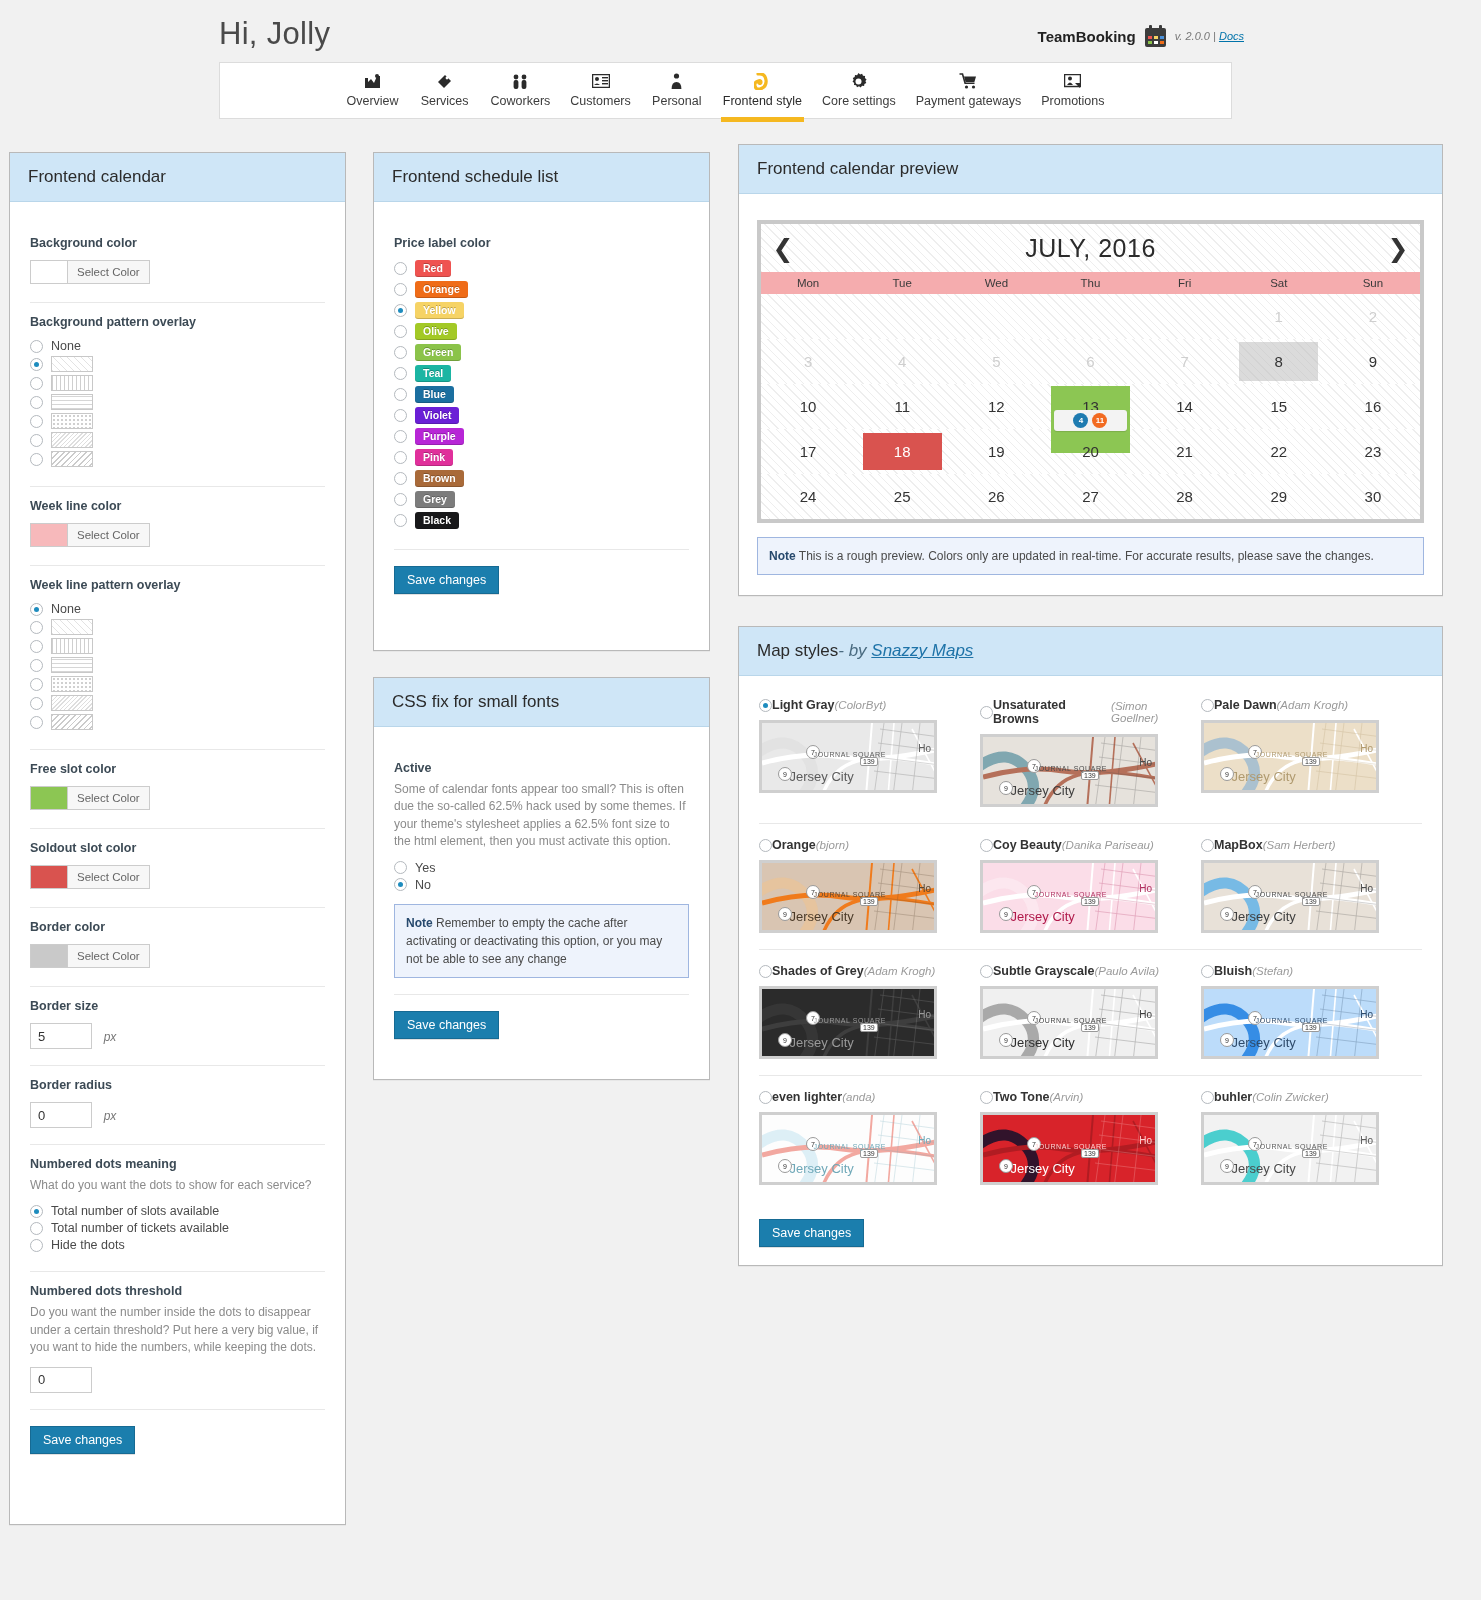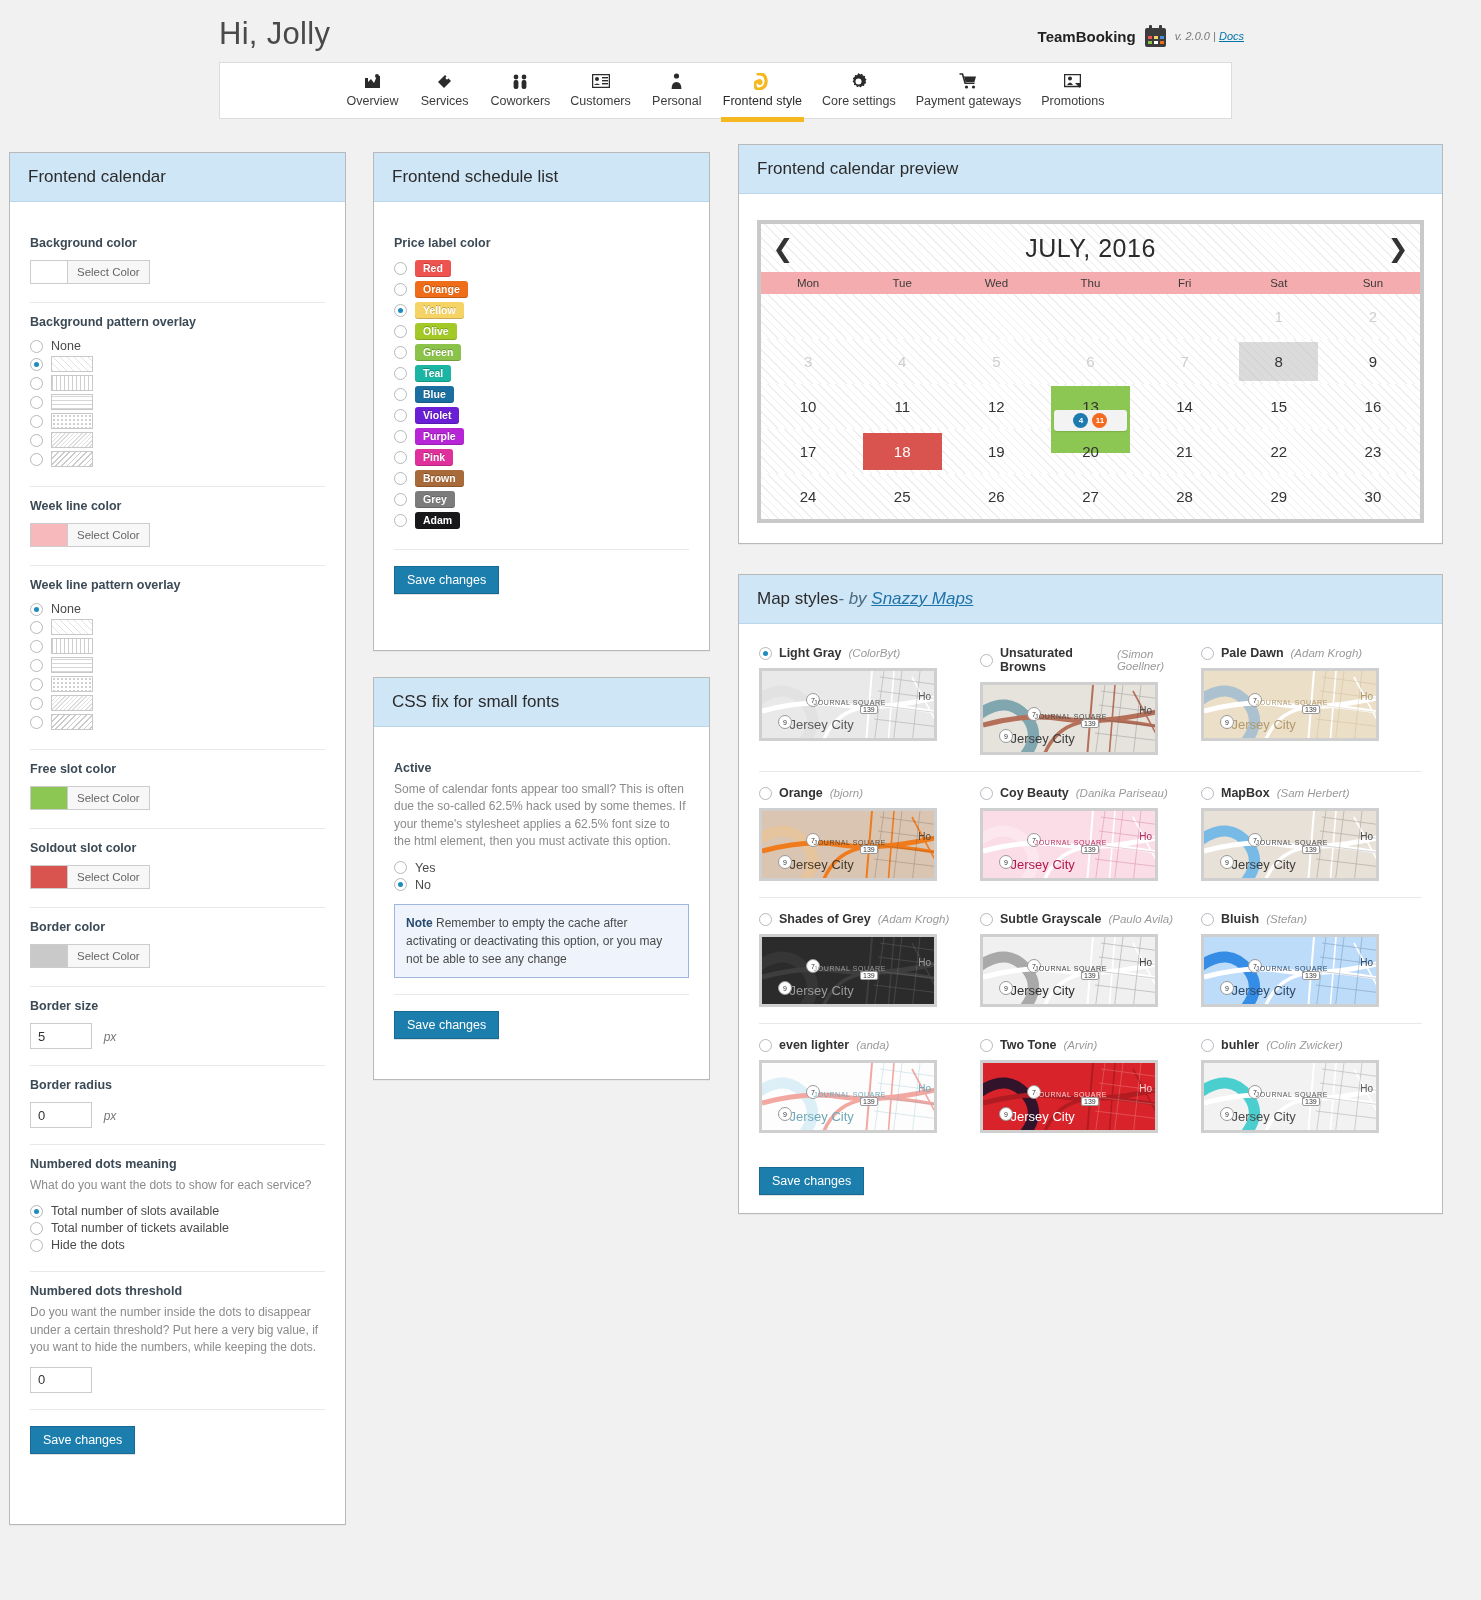--- a/index.html
+++ b/index.html
@@ -165,21 +165,21 @@
     box-shadow:0 1px 1px rgba(0,0,0,.12);
   }
   .dot {
     width:15px; height:15px; border-radius:50%; color:#fff;
     font-size:8px; font-weight:bold; display:flex; align-items:center; justify-content:center;
   }
 
   
   .mgrid { display:grid; grid-template-columns:repeat(3,1fr); }
   .mcell { padding:14px 6px 16px 0; }
-  .mhead { display:flex; align-items:center; gap:7px; margin-bottom:8px; }
+  .mhead { display:flex; align-items:center; margin-bottom:8px; }
   .mname { font-size:12.5px; font-weight:bold; color:#333; }
   .mauth { font-size:11.5px; font-style:italic; color:#9a9a9a; }
   .thumb {
     width:178px; height:73px; border:3px solid #cfcfcf;
     position:relative; overflow:hidden;padding-left:28px;
   }
   .thumb .city {
     position:absolute; left:16%; bottom:6px; font-size:13px;
     font-family:"Liberation Sans Narrow","Liberation Sans",sans-serif;
     white-space:nowrap;
@@ -530,21 +530,21 @@
             <div class="rw" style="margin: 4px 0px;">
               <span class="rad"></span>
               <span class="chip" style="background: rgb(169, 106, 57);">Brown</span>
             </div>
             <div class="rw" style="margin: 4px 0px;">
               <span class="rad"></span>
               <span class="chip" style="background: rgb(124, 124, 124);">Grey</span>
             </div>
             <div class="rw" style="margin: 4px 0px;">
               <span class="rad"></span>
-              <span class="chip" style="background: rgb(24, 24, 26);">Adam</span>
+              <span class="chip" style="background: rgb(24, 24, 26);">Black</span>
             </div>
           </div>
       </div>
       <div style="padding-top:16px;">
         <button class="btn">Save changes</button>
       </div>
       <div style="height:38px;"></div>
     </div>
   </div>
 
@@ -714,20 +714,24 @@
               </div>
               <div class="cell">
                 <span class="num">29</span>
               </div>
               <div class="cell">
                 <span class="num">30</span>
               </div>
             </div>
           </div>
       </div>
+      <div class="note" style="margin-top:14px;">
+        <b>Note</b>
+        <span>This is a rough preview. Colors only are updated in real-time. For accurate results, please save the changes.</span>
+      </div>
     </div>
   </div>
 
   <div class="panel" style="margin-top:30px;">
     <div class="panel-hd">
       <span>Map styles</span><span style="font-style:italic;color:#4a6b80;">- by </span><a class="link-u" href="#">Snazzy Maps</a>
     </div>
     <div class="panel-bd" style="padding:8px 20px 18px;">
       <div class="mgrid" id="mapgrid">
           <div class="mcell">

